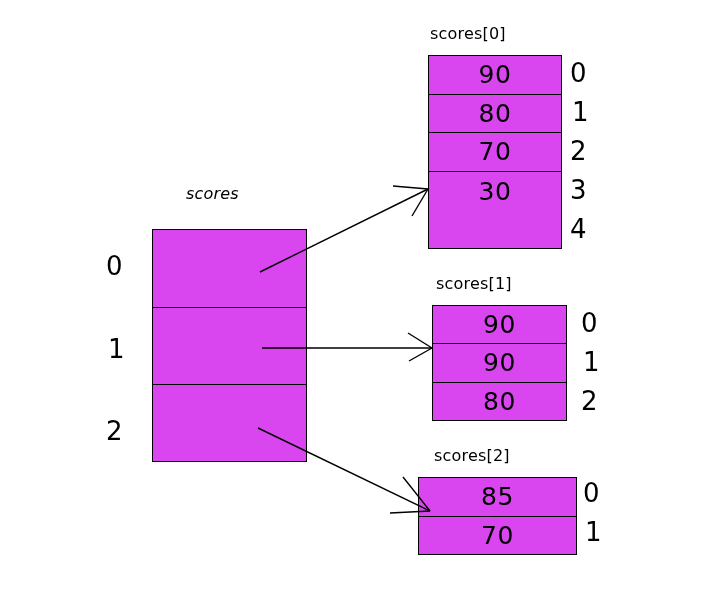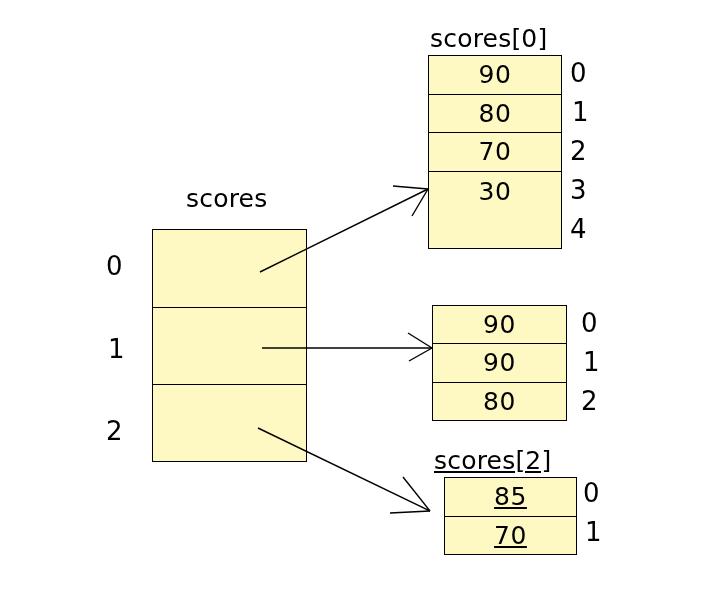--- a/index.html
+++ b/index.html
@@ -21,40 +21,40 @@
     left: 0; top: 0;
     width: 726px;
     height: 590px;
   }
 
   
   .array-box {
     position: absolute;
     box-sizing: border-box;
     border: 1.4px solid #000;
-    background: #fef9c3;
+    background: #d946ef;
   }
   .cell {
     position: relative;
     box-sizing: border-box;
     width: 100%;
     display: flex;
     align-items: center;
     justify-content: center;
     border-bottom: 1.4px solid #000;
     font-size: 25px;
     line-height: 1;
     letter-spacing: 0.5px;
   }
   .cell:last-child { border-bottom: none; }
 
   
   .title {
     position: absolute;
-    font-size: 25px;
+    font-size: 16px;
     line-height: 1;
     white-space: nowrap;
     letter-spacing: 0.2px;
   }
 
   
   .idx {
     position: absolute;
     font-size: 26px;
     line-height: 1;
@@ -83,42 +83,41 @@
 
   #inner-array-1 {
     left: 432px;
     top: 305px;
     width: 135px;
     height: 116px;
   }
   #inner-array-1 .cell { height: 38.3px; }
 
   #inner-array-2 {
-    left: 444px;
+    left: 418px;
     top: 477px;
-    width: 133px;
+    width: 159px;
     height: 78px;
-    text-decoration: underline;
   }
   #inner-array-2 .cell { height: 38.6px; }
 
   svg.arrows {
     position: absolute;
     left: 0; top: 0;
     width: 726px;
     height: 590px;
     pointer-events: none;
   }
 </style>
 </head>
 <body>
 
 <div class="canvas">
 
-  <div class="title" id="outer-title" style="left:186px; top:186px;">scores</div>
+  <div class="title" id="outer-title" style="left:186px; top:186px;font-style:italic;">scores</div>
 
   <div class="array-box" id="outer-array">
     <div class="cell"></div>
     <div class="cell"></div>
     <div class="cell"></div>
   </div>
 
   <div class="idx" style="left:106px; top:253px;">0</div>
   <div class="idx" style="left:108px; top:336px;">1</div>
   <div class="idx" style="left:106px; top:418px;">2</div>
@@ -131,32 +130,33 @@
     <div class="cell">70</div>
     <div class="cell">30</div>
   </div>
 
   <div class="idx" style="left:570px; top:60px;">0</div>
   <div class="idx" style="left:572px; top:99px;">1</div>
   <div class="idx" style="left:570px; top:138px;">2</div>
   <div class="idx" style="left:570px; top:177px;">3</div>
   <div class="idx" style="left:570px; top:216px;">4</div>
 
+  <div class="title" style="left:436px; top:276px;">scores[1]</div>
 
   <div class="array-box" id="inner-array-1">
     <div class="cell">90</div>
     <div class="cell">90</div>
     <div class="cell">80</div>
   </div>
 
   <div class="idx" style="left:581px; top:310px;">0</div>
   <div class="idx" style="left:583px; top:349px;">1</div>
   <div class="idx" style="left:581px; top:388px;">2</div>
 
-  <div class="title" style="left:434px; top:448px;text-decoration:underline;">scores[2]</div>
+  <div class="title" style="left:434px; top:448px;">scores[2]</div>
 
   <div class="array-box" id="inner-array-2">
     <div class="cell">85</div>
     <div class="cell">70</div>
   </div>
 
   <div class="idx" style="left:583px; top:480px;">0</div>
   <div class="idx" style="left:585px; top:519px;">1</div>
 
   <svg class="arrows" viewBox="0 0 726 590">

